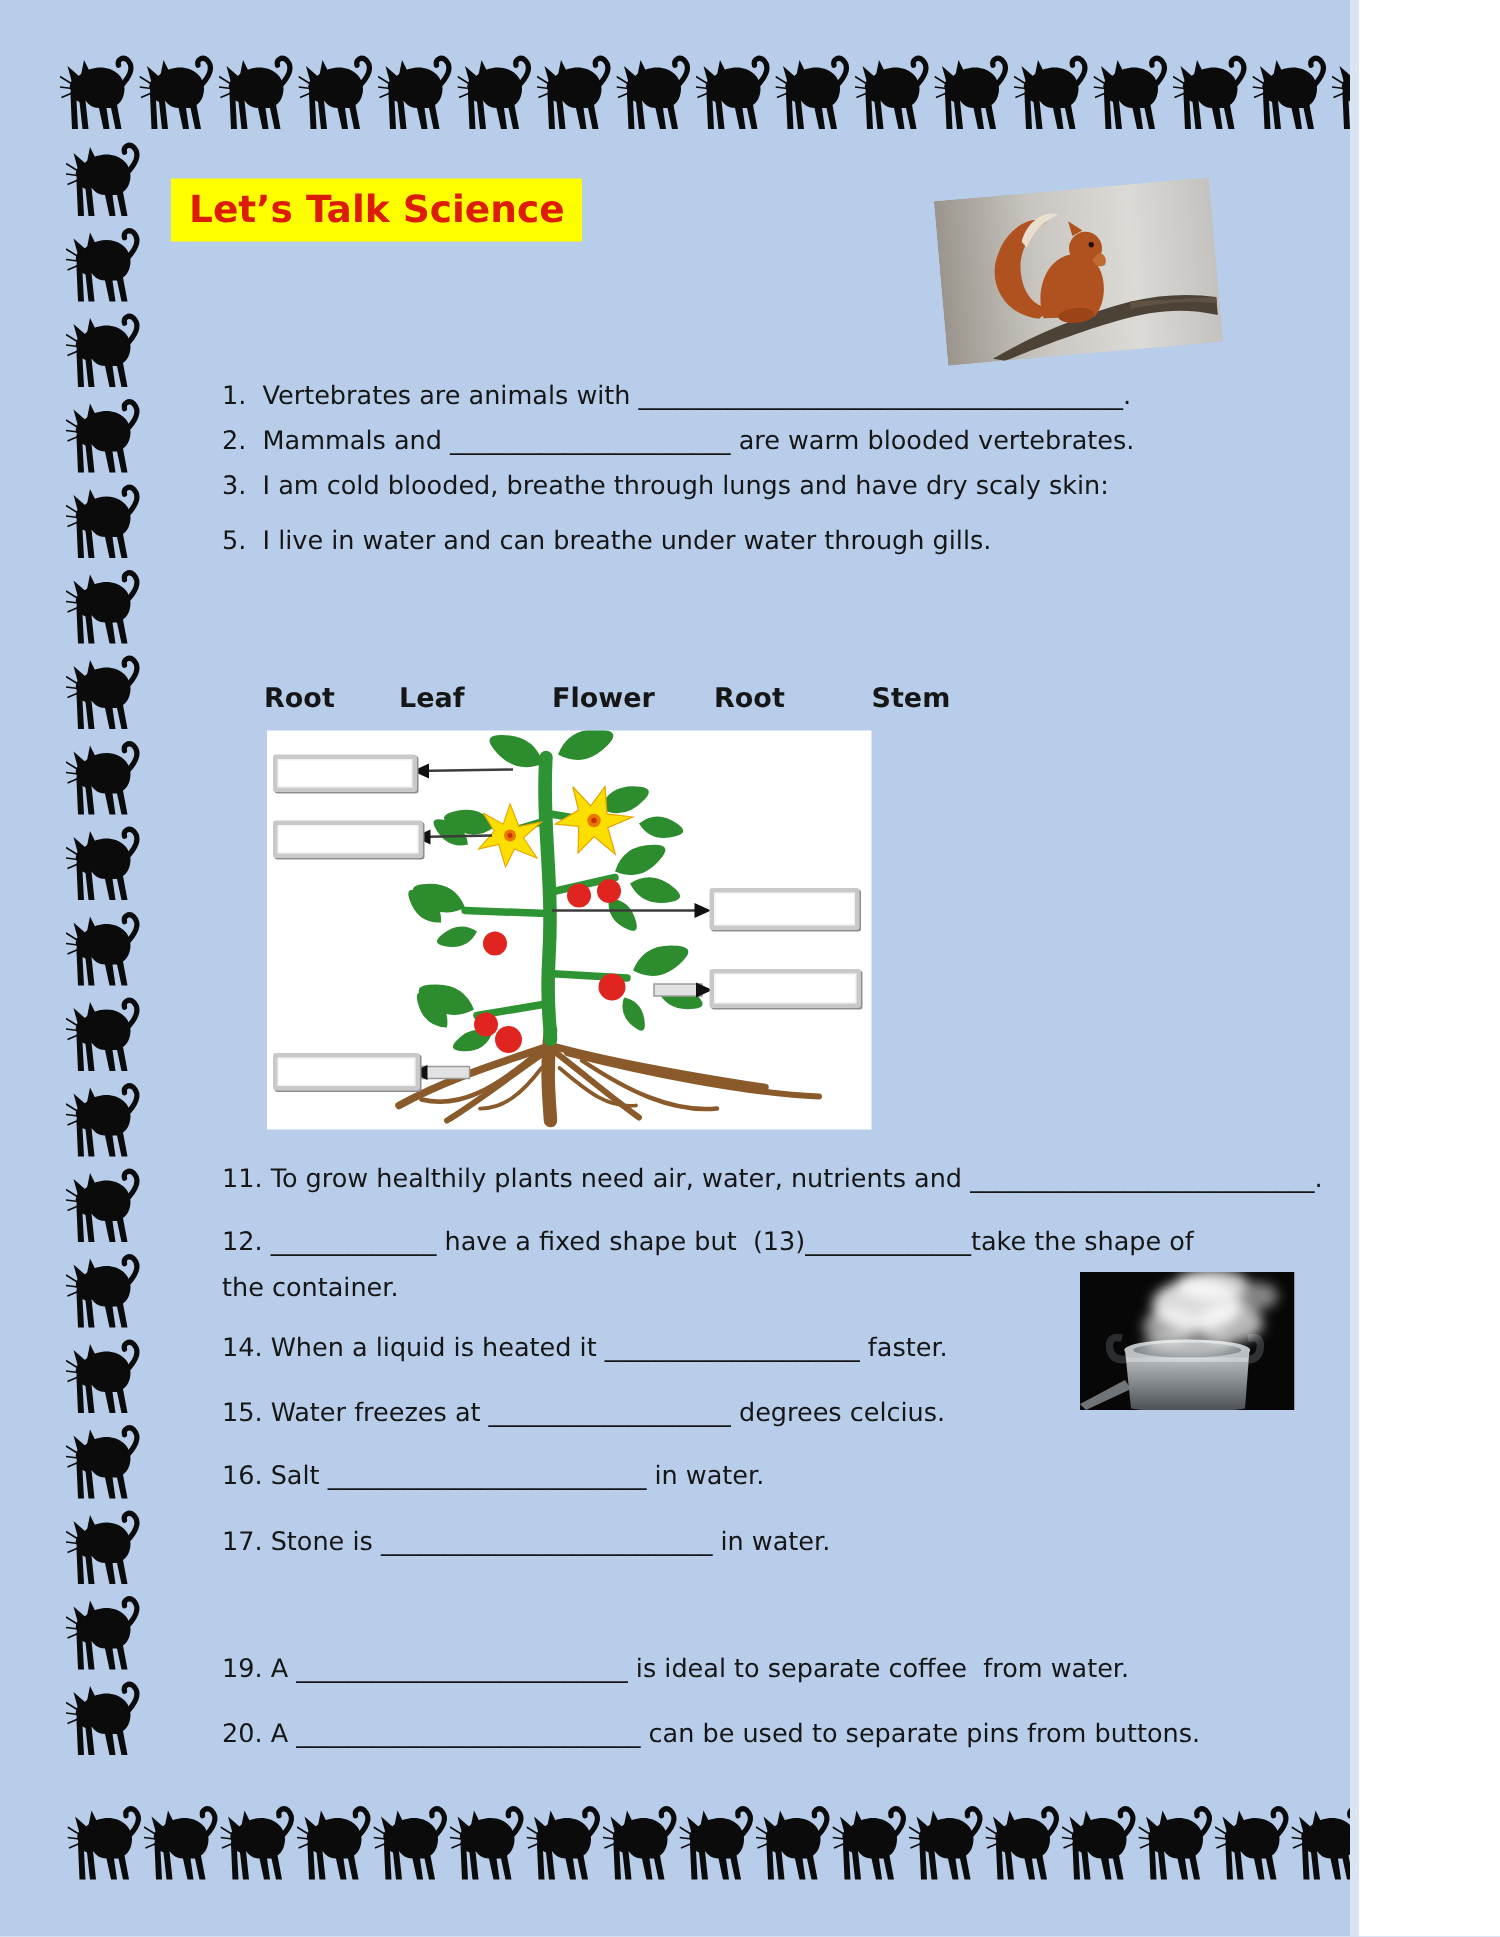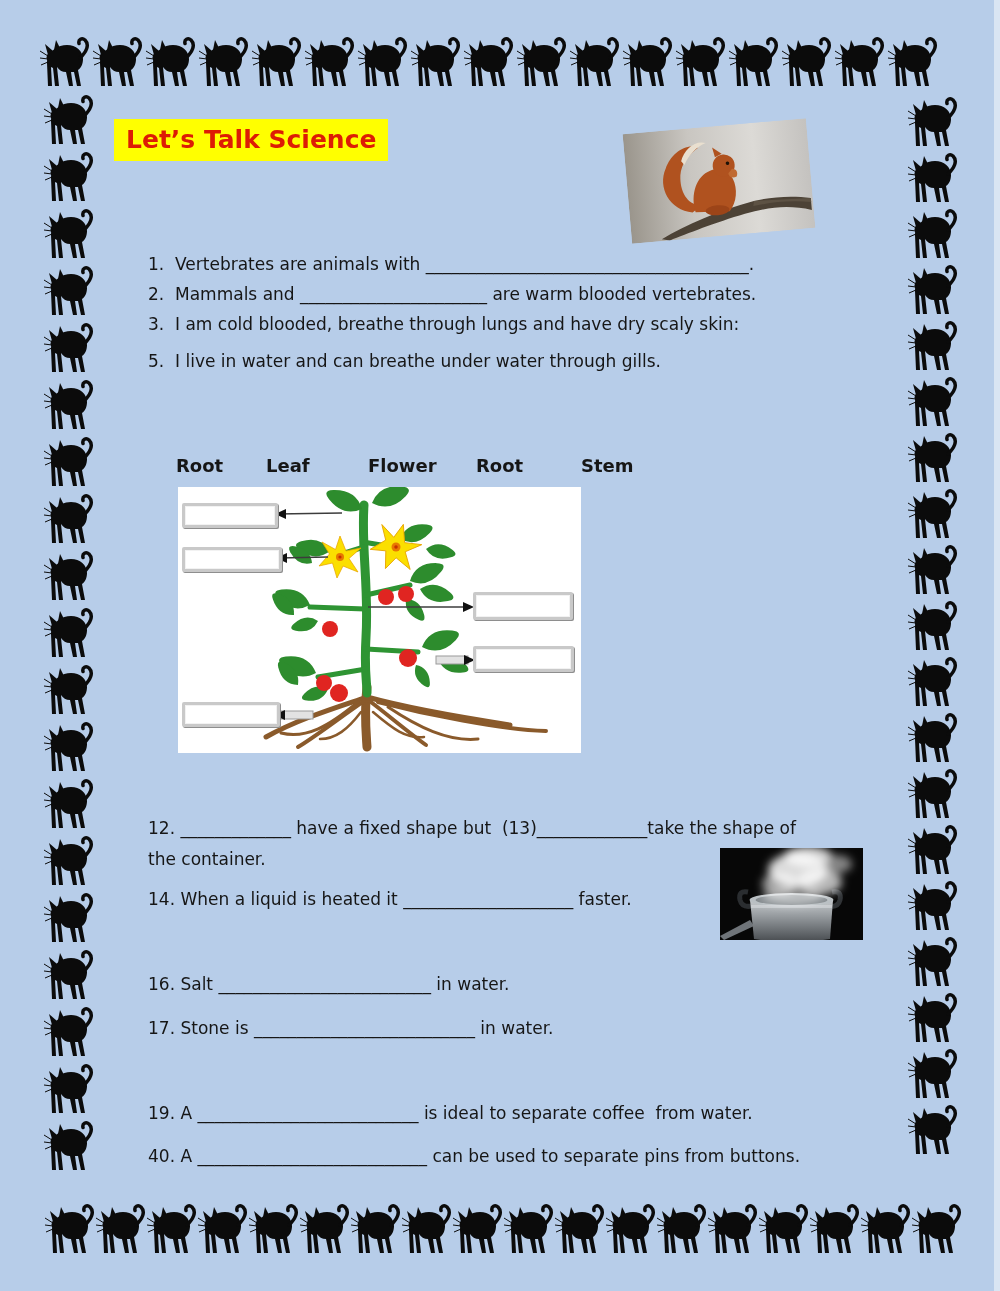--- a/index.html
+++ b/index.html
@@ -1,18 +1,18 @@
 <!DOCTYPE html>
 <html><head>
 <meta charset="utf-8">
 <style>
   html,body{margin:0;padding:0;}
   #page{
     position:relative;
-    width:1000px;height:1291px;
+    width:906px;height:1291px;
     background:#b7cde9;
     overflow:hidden;
     font-family:"DejaVu Sans", sans-serif;
     color:#161616;
   }
   .cat{position:absolute;width:52px;height:56px;}
   .cat svg{width:100%;height:100%;display:block;}
   #title{
     position:absolute;left:114px;top:119px;
     display:inline-block;
@@ -561,27 +561,29 @@
       </g>
     </svg>
   </div>
 
   <div class="label-box" style="left:182px;top:503px;width:90px;height:19px"></div>
   <div class="label-box" style="left:182px;top:547px;width:94px;height:19px"></div>
   <div class="label-box" style="left:473px;top:592px;width:94px;height:22px"></div>
   <div class="label-box" style="left:473px;top:646px;width:95px;height:20px"></div>
   <div class="label-box" style="left:182px;top:702px;width:92px;height:19px"></div>
 
+  <div class="qline" style="top:775px">11. To grow healthily plants need air, water, nutrients and ___________________________.</div>
   <div class="qline" style="top:817px">12. _____________ have a fixed shape but  (13)_____________take the shape of</div>
   <div class="qline" style="top:848px">the container.</div>
   <div class="qline" style="top:888px">14. When a liquid is heated it ____________________ faster.</div>
+  <div class="qline" style="top:931px">15. Water freezes at ___________________ degrees celcius.</div>
   <div class="qline" style="top:973px">16. Salt _________________________ in water.</div>
   <div class="qline" style="top:1017px">17. Stone is __________________________ in water.</div>
   <div class="qline" style="top:1102px">19. A __________________________ is ideal to separate coffee  from water.</div>
-  <div class="qline" style="top:1145px">40. A ___________________________ can be used to separate pins from buttons.</div>
+  <div class="qline" style="top:1145px">20. A ___________________________ can be used to separate pins from buttons.</div>
 
   <svg id="pot" class="photo" viewBox="0 0 143 92">
     <defs>
       <linearGradient id="potg" x1="0" y1="0" x2="0" y2="1">
         <stop offset="0" stop-color="#c7cbce"></stop>
         <stop offset="0.45" stop-color="#8d9296"></stop>
         <stop offset="1" stop-color="#474b4f"></stop>
       </linearGradient>
       <filter id="blur5" x="-50%" y="-50%" width="200%" height="200%">
         <feGaussianBlur stdDeviation="4"></feGaussianBlur>

